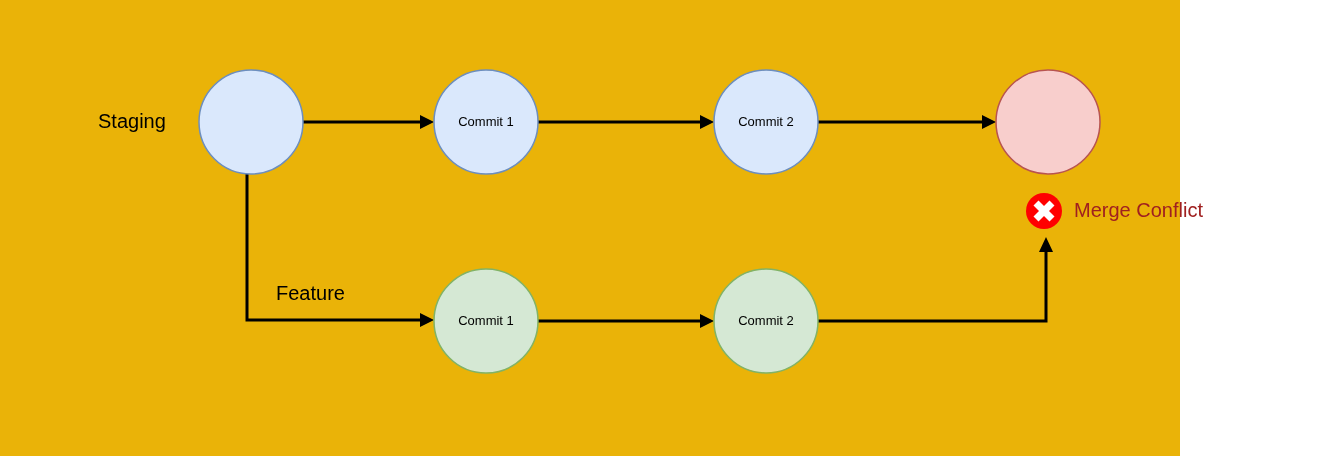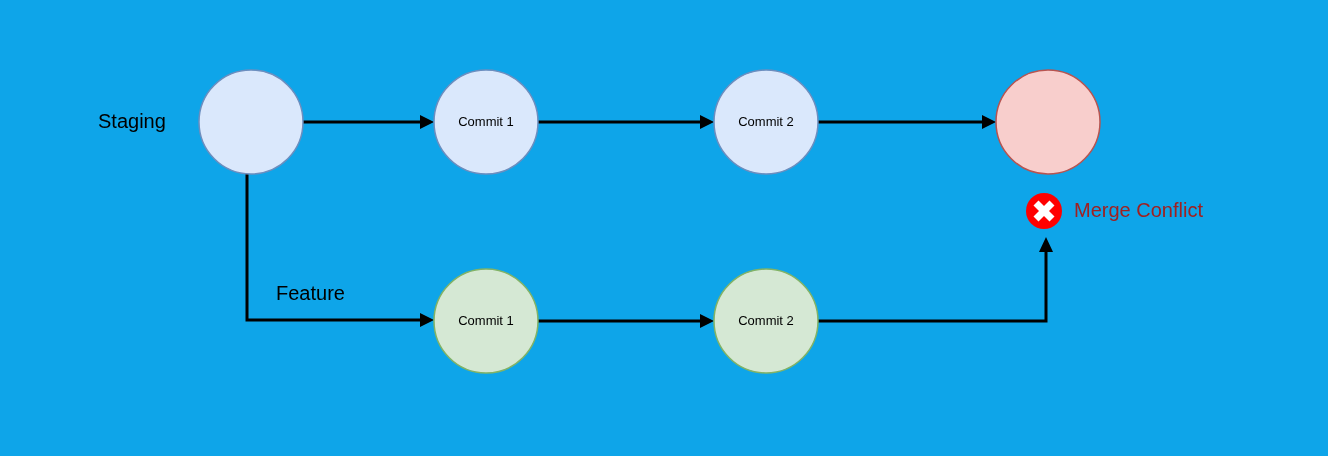--- a/index.html
+++ b/index.html
@@ -9,23 +9,23 @@
     background: #ffffff;
   }
   body {
     font-family: "Liberation Sans", sans-serif;
     width: 1328px;
     height: 456px;
     overflow: hidden;
   }
   #diagram-root {
     position: relative;
-    width: 1328px;
+    width: 1180px;
     height: 456px;
-    background: #0ea5e9;
+    background: #eab308;
   }
   svg.diagram-canvas {
     position: absolute;
     left: 0;
     top: 0;
     width: 1328px;
     height: 456px;
     display: block;
   }
   .node-label {

